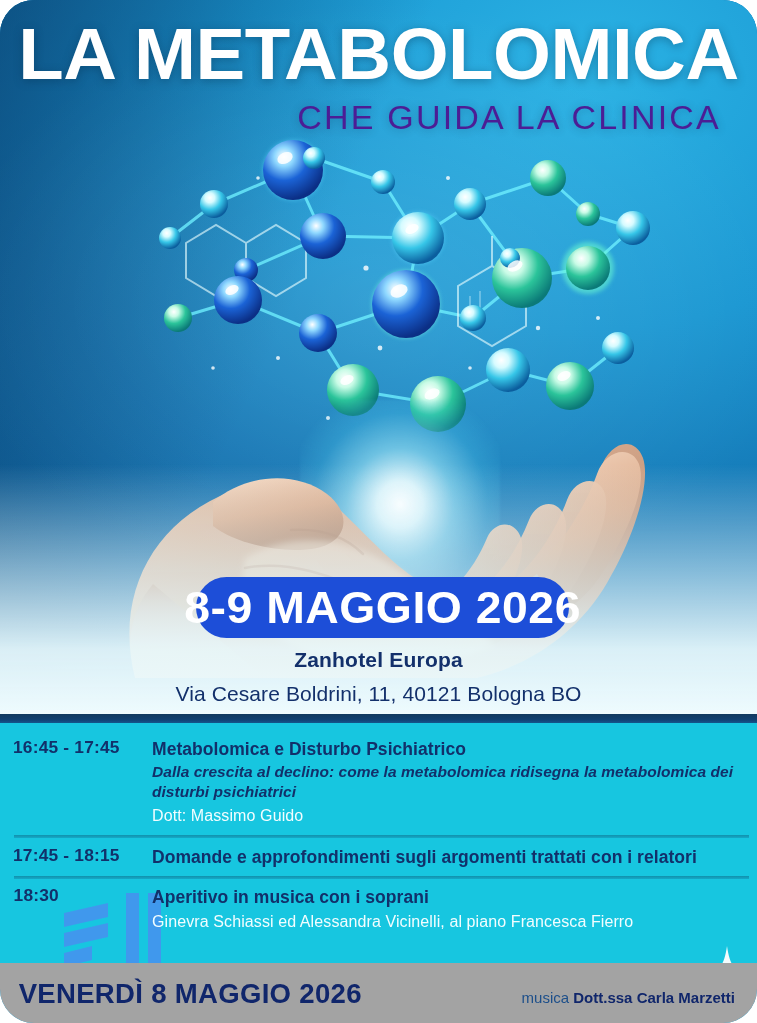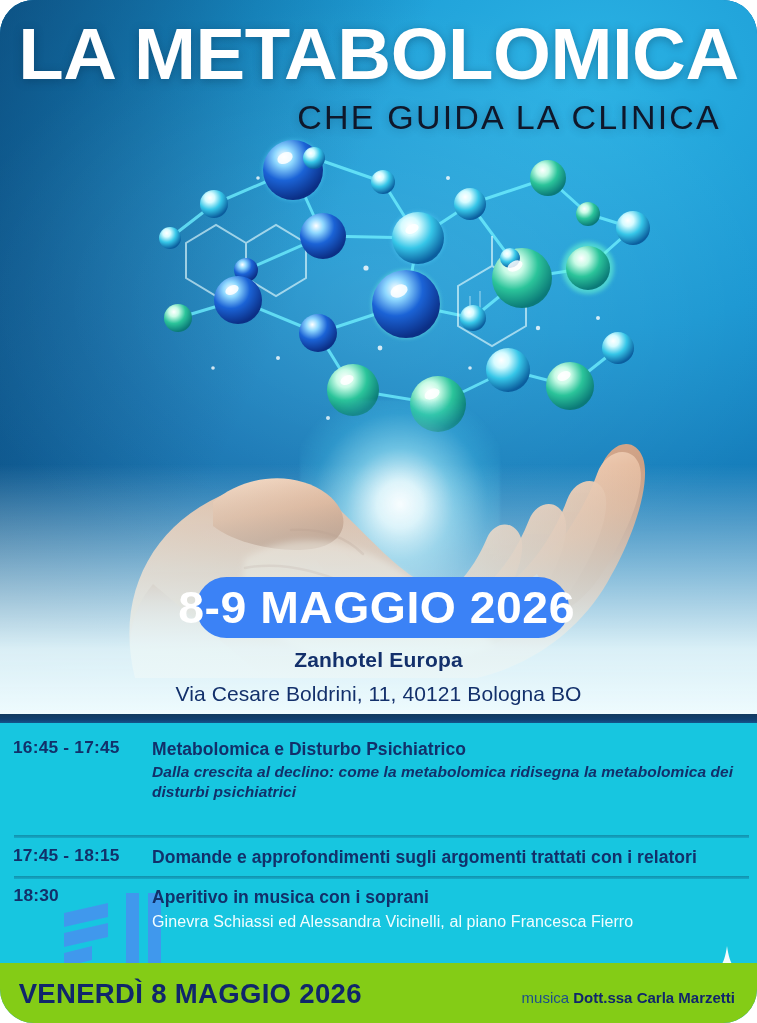--- a/index.html
+++ b/index.html
@@ -62,35 +62,35 @@
     font-weight:700;
     font-size:73px;
     line-height:76px;
     letter-spacing:-0.5px;
     transform:scaleX(1.02);
     text-shadow:0 2px 10px rgba(4,40,70,.35);
     white-space:nowrap;
   }
   .subtitle{
     position:absolute; right:36px; top:98px;
-    color:#0f172a;
+    color:#4c1d95;
     font-size:34px;
     font-weight:400;
     letter-spacing:2.2px;
     text-shadow:0 1px 8px rgba(4,40,70,.30);
     white-space:nowrap;
   }
 
   
   .date-pill{
     position:absolute; left:196px; top:577px;
     width:373px; height:61px;
-    background:#3b82f6;
+    background:#1d4ed8;
     border-radius:31px;
-    display:flex; align-items:center; justify-content:flex-end;
+    display:flex; align-items:center; justify-content:center;
   }
   .date-pill span{
     color:#ffffff;
     font-family:"Liberation Sans Narrow","Liberation Sans", sans-serif;
     font-weight:700;
     font-size:45px;
     letter-spacing:.5px;
     transform:scaleX(1.03);
     white-space:nowrap;
   }
@@ -141,21 +141,21 @@
   }
   .divider{
     position:absolute; left:14px; width:735px; height:3px;
     background:linear-gradient(180deg,#0f7f9b 0%, #149fc0 100%);
     opacity:.75;
   }
 
   
   .footer{
     position:absolute; left:0; top:963px; width:757px; height:60px;
-    background:#84cc16;
+    background:#a3a3a3;
     padding-left:36px;
   }
   .footer .f-date{
     position:absolute; left:22px; top:16px;
     color:#10266b;
     font-family:"Liberation Sans Narrow","Liberation Sans", sans-serif;
     font-weight:700; font-size:27px; letter-spacing:.3px;
     transform:scaleX(1.02);
     white-space:nowrap;
   }
@@ -368,20 +368,21 @@
         <rect x="86" y="0" width="13" height="72"></rect>
       </g>
     </svg>
   </div>
 
   <div class="row" style="top:738px;">
     <div class="time">16:45 - 17:45</div>
     <div class="body">
       <div class="r-title">Metabolomica e Disturbo Psichiatrico</div>
       <div class="r-sub">Dalla crescita al declino: come la metabolomica ridisegna la metabolomica dei disturbi psichiatrici</div>
+      <div class="r-speaker">Dott: Massimo Guido</div>
     </div>
   </div>
   <div class="divider" style="top:835px;"></div>
 
   <div class="row" style="top:846px;">
     <div class="time">17:45 - 18:15</div>
     <div class="body">
       <div class="r-title">Domande e approfondimenti sugli argomenti trattati con i relatori</div>
     </div>
   </div>

